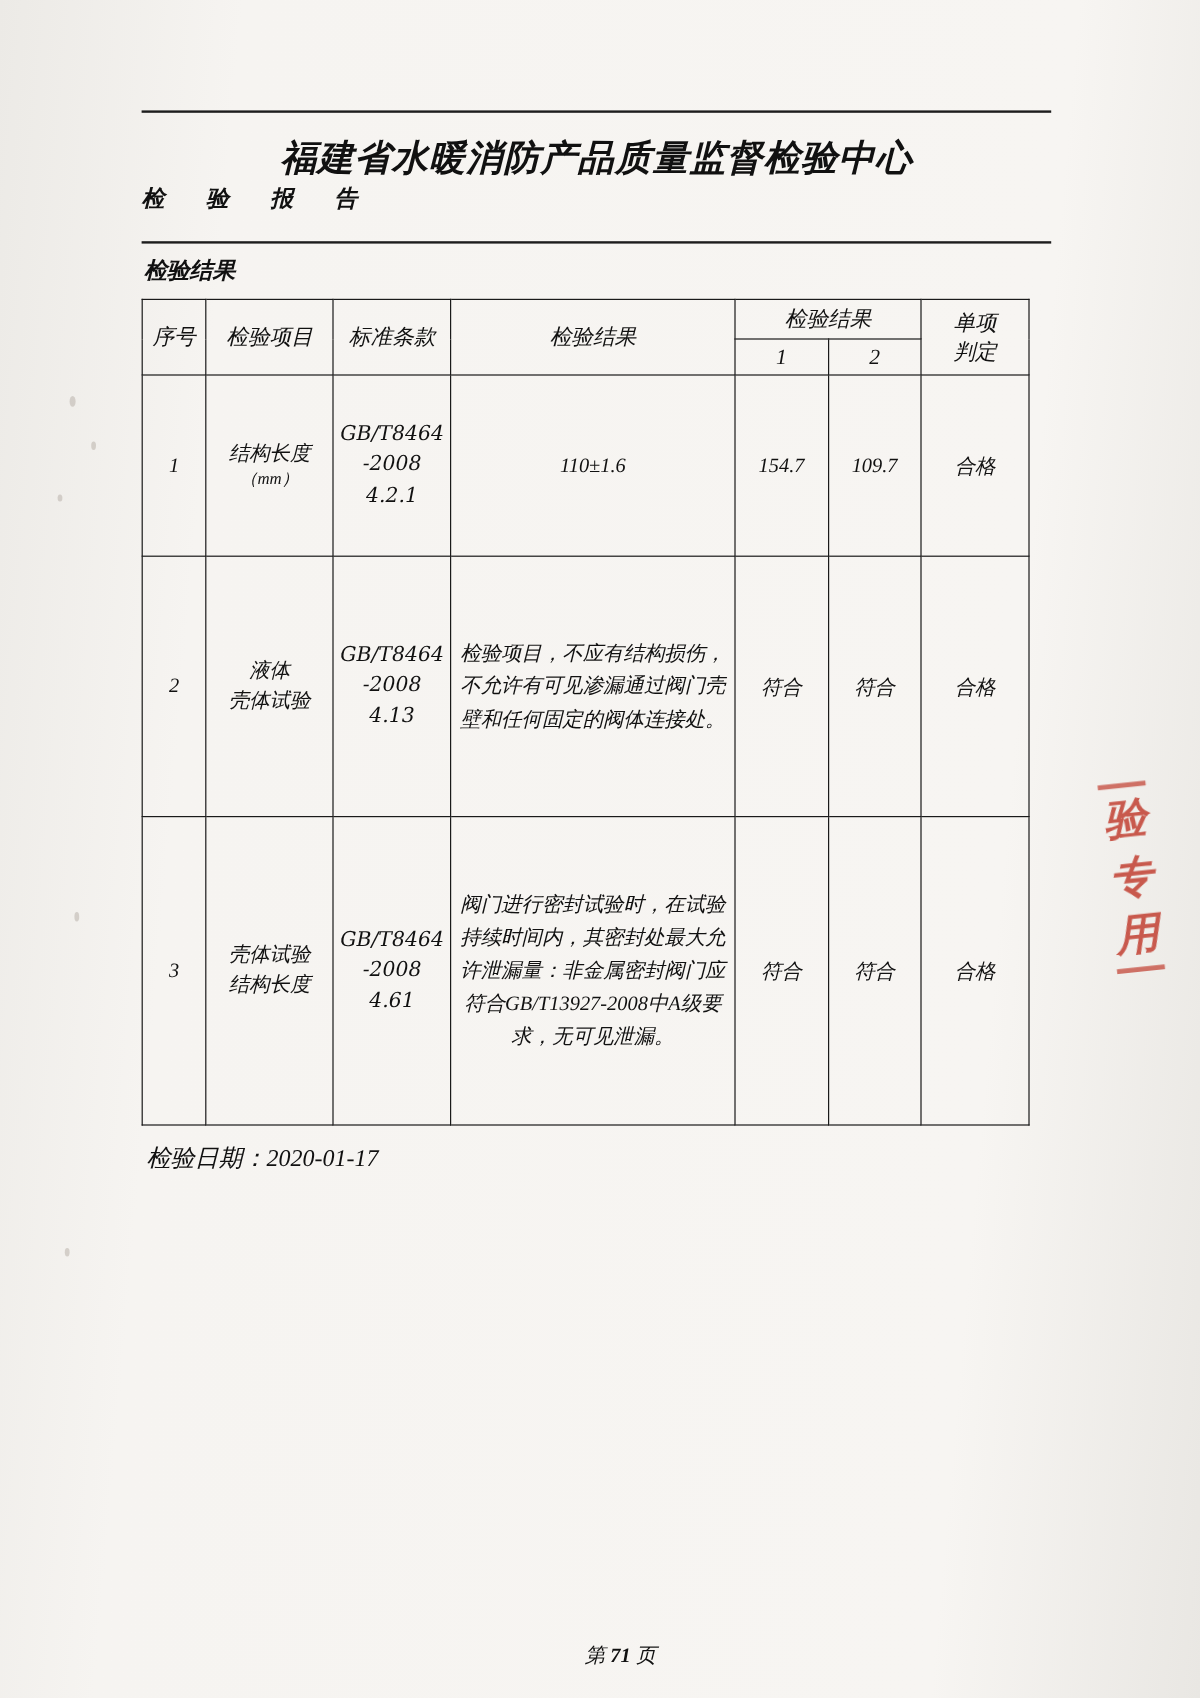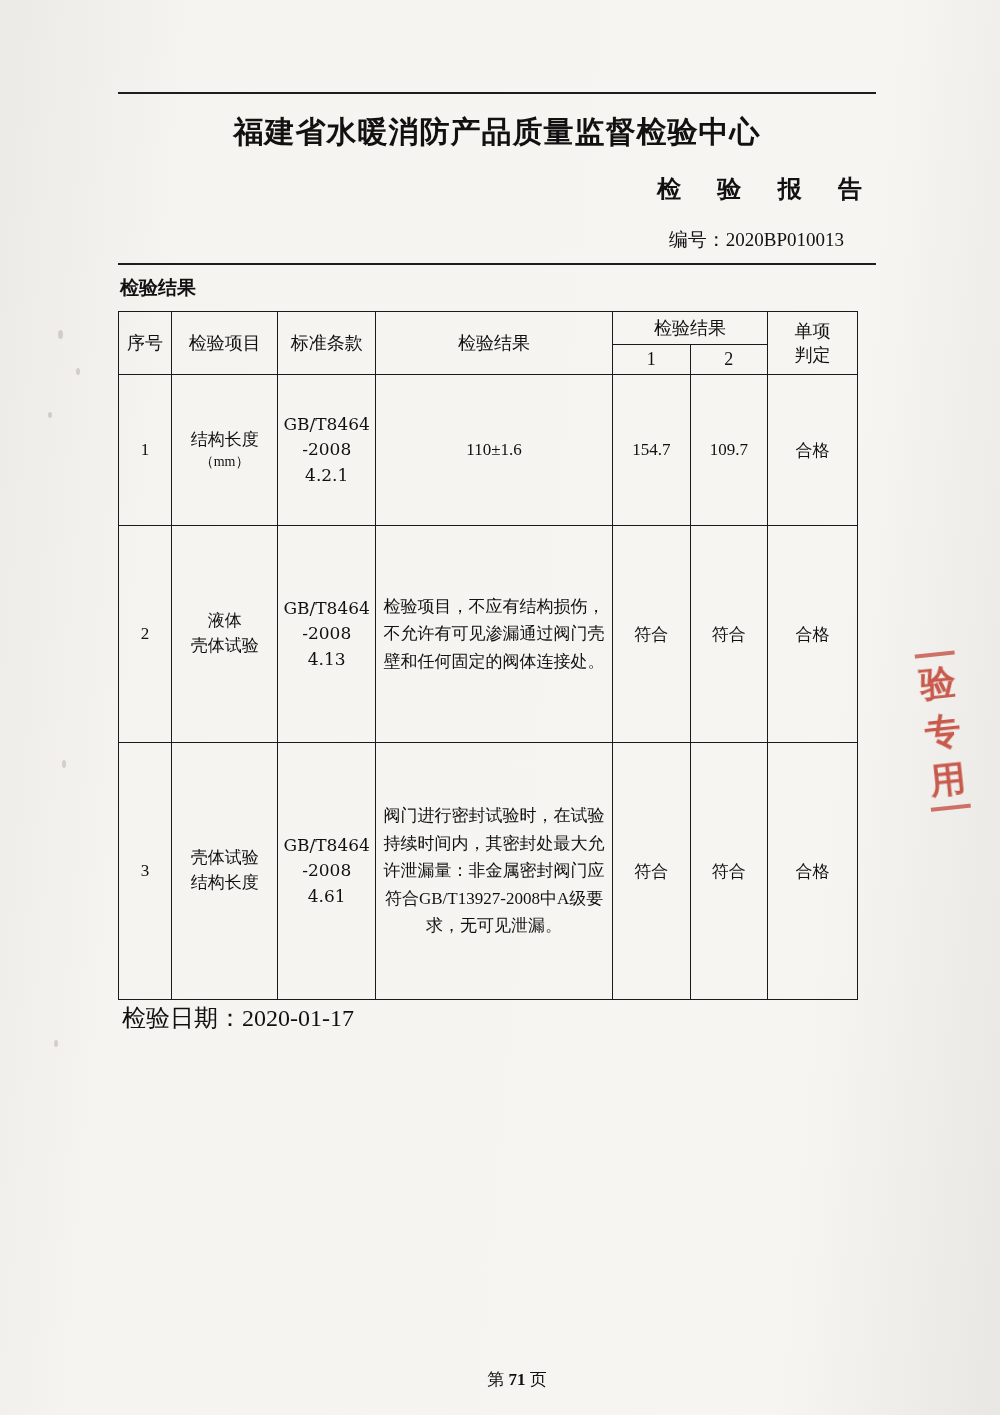--- a/index.html
+++ b/index.html
@@ -10,20 +10,21 @@
   body {
     font-family: "Liberation Serif", "DejaVu Serif", serif;
   }
   .page {
     position: relative;
     width: 1000px;
     height: 1415px;
     background: #86efac;
     overflow: hidden;
     box-sizing: border-box;
+    font-style: italic;
   }
   
   .page::before {
     content: "";
     position: absolute;
     inset: 0;
     background: linear-gradient(95deg, #eceae6 0%, #f6f4f1 18%, #f7f5f2 80%, #e9e7e3 100%);
     pointer-events: none;
   }
   .sheet {
@@ -48,25 +49,24 @@
   .title-main {
     text-align: center;
     font-size: 30px;
     font-weight: bold;
     letter-spacing: 1px;
     margin-top: 18px;
     color: #111;
     font-family: "DejaVu Serif", "Liberation Serif", serif;
   }
   .title-sub {
-    text-align: right;
-    font-size: 24px;
+    text-align: left;
+    font-size: 19px;
     font-weight: bold;
     letter-spacing: 14px;
-    margin-top: 20px;
     color: #111;
     font-family: "DejaVu Serif", "Liberation Serif", serif;
   }
 
   .meta {
     margin-top: 22px;
     text-align: right;
     padding-right: 32px;
     font-size: 19px;
     color: #111;
@@ -141,22 +141,22 @@
     line-height: 1.62;
     padding: 8px 8px 8px 10px;
   }
   .row-1 td { height: 142px; }
   .row-2 td { height: 208px; }
   .row-3 td { height: 248px; }
 
   .small-unit { font-size: 14px; }
 
   .date-line {
-    margin-top: 2px;
-    font-size: 24px;
+    margin-top: 14px;
+    font-size: 20px;
     color: #111;
     padding-left: 4px;
   }
 
   .footer {
     position: absolute;
     left: 0;
     bottom: 24px;
     width: 1000px;
     text-align: center;
@@ -215,23 +215,20 @@
   <div class="speck" style="left:54px; top:1040px; width:4px; height:7px;"></div>
 
   <div class="content">
 
     <div class="rule-top"></div>
 
     <div class="title-main">福建省水暖消防产品质量监督检验中心</div>
     <div class="title-sub">检 验 报 告</div>
 
     <div class="meta">
-      <div class="line1">
-        <span>编号：</span><span>2020BP010013</span>
-      </div>
     </div>
 
     <div class="rule-under-meta"></div>
 
     <div class="section-label">检验结果</div>
 
     <table class="result">
       <colgroup>
         <col class="col-no">
         <col class="col-item">

